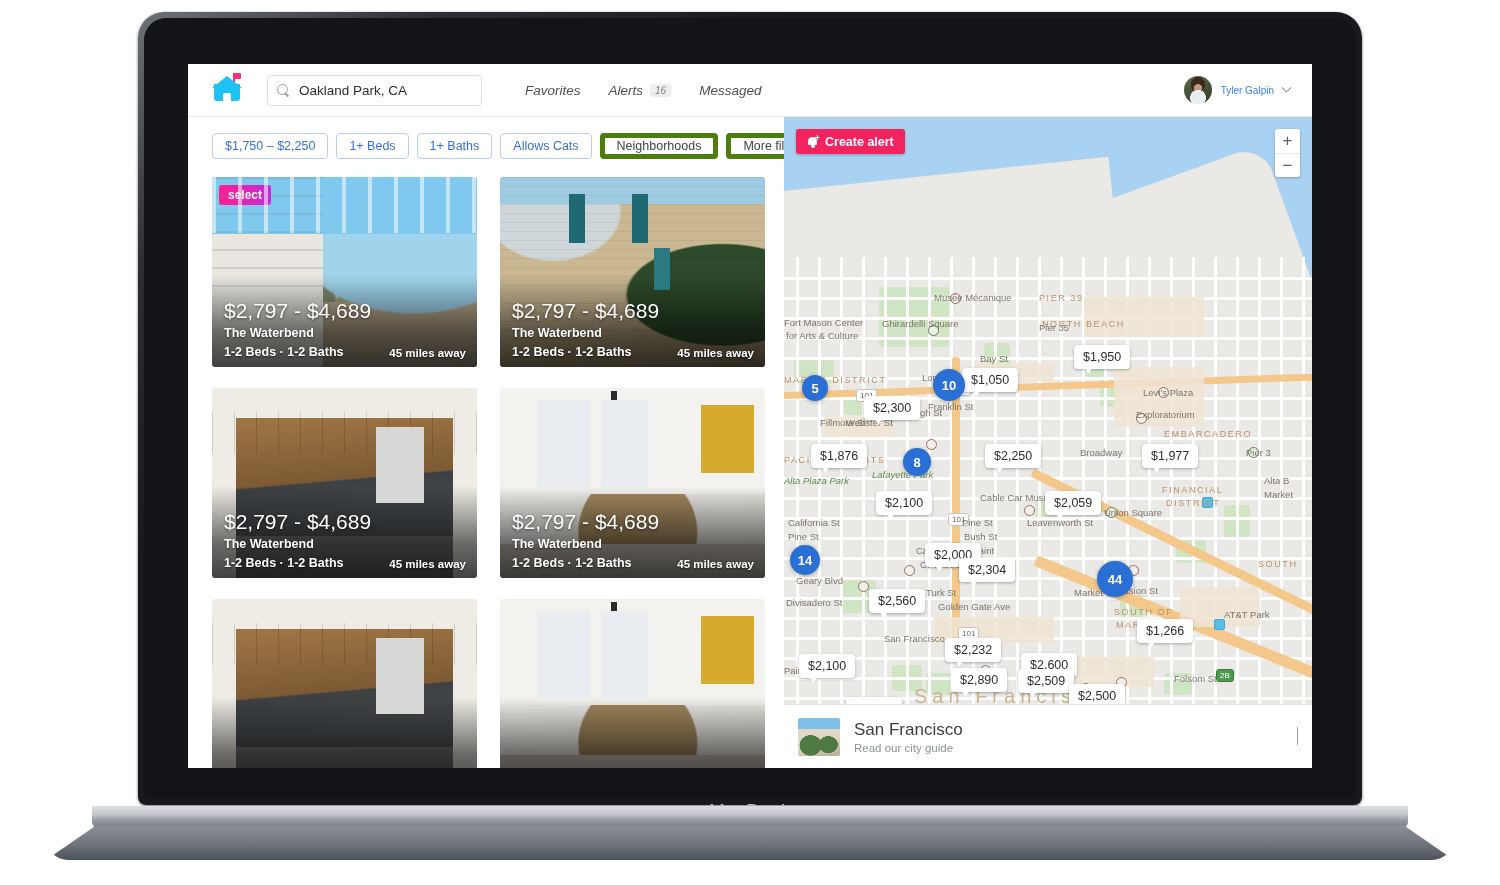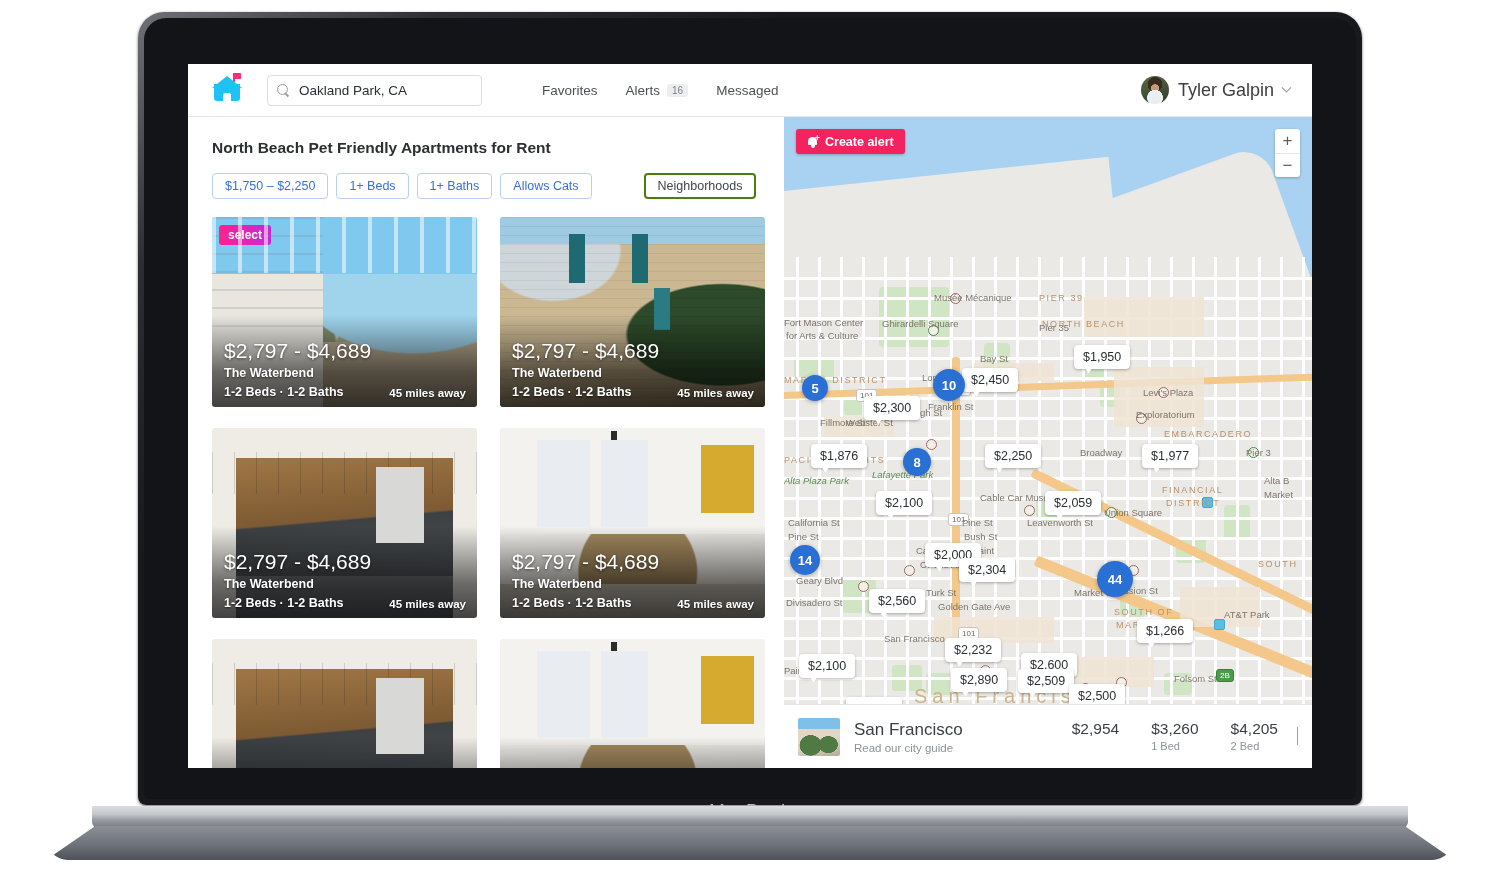--- a/index.html
+++ b/index.html
@@ -74,52 +74,52 @@
   #search-box {
     margin-left: 22px; width: 215px; height: 31px;
     border: 1px solid #dcdee1; border-radius: 4px;
     display: flex; align-items: center; background: #fff;
   }
   #search-icon { margin-left: 9px; width: 13px; height: 13px; position: relative; flex: 0 0 auto; }
   #search-icon::before { content:""; position:absolute; left:0; top:0; width:9px; height:9px; border:1.6px solid #9aa0a6; border-radius:50%; }
   #search-icon::after { content:""; position:absolute; left:8px; top:8px; width:5px; height:1.6px; background:#9aa0a6; transform: rotate(45deg); transform-origin: left center; }
   #search-input-value { margin-left: 9px; font-size: 13.5px; color: #2b2f33; }
 
-  #header-nav { display: flex; align-items: flex-end; margin-left: 60px; gap: 28px; }
+  #header-nav { display: flex; align-items: flex-end; margin-left: 43px; gap: 28px; font-style: italic; }
   .nav-link { font-size: 13.5px; color: #4c5156; display: flex; align-items: center; gap: 7px; cursor: pointer; }
   #alerts-badge {
     font-size: 10px; color: #7b8187; background: #eceef0;
     border-radius: 3px; padding: 2px 5px 1px; line-height: 1;
   }
 
   #user-menu { position: absolute; right: 22px; display: flex; align-items: center; gap: 9px; cursor: pointer; }
   #user-avatar {
     width: 28px; height: 28px; border-radius: 50%;
     background:
       radial-gradient(circle at 50% 78%, #e9eef2 0 30%, transparent 31%),
       radial-gradient(circle at 50% 44%, #c49a7a 0 19%, transparent 20%),
       radial-gradient(circle at 50% 30%, #3b2a1e 0 30%, transparent 31%),
       linear-gradient(160deg, #5c6b4a, #2f3a26);
   }
-  #user-name { font-size: 18px; color: #404040; }
+  #user-name { font-size: 10px; color: #3b82f6; }
   .chev-down { width: 7px; height: 7px; border-right: 1.4px solid #8b9197; border-bottom: 1.4px solid #8b9197; transform: rotate(45deg) translate(-2px,-2px); }
 
   
   #listings-panel {
     position: absolute; left: 0; top: 53px; width: 596px; height: 651px;
     background: #fff; overflow: hidden;
   }
   #page-title { margin: 22px 0 0 24px; font-size: 15.5px; color: #2b2f33; font-weight: 600; }
   #filter-bar { display: flex; gap: 8px; margin: 16px 0 0 24px; }
   .filter-pill {
     height: 26px; padding: 0 12px; border-radius: 4px; background: #fff;
     font-size: 12.5px; display: flex; align-items: center; cursor: pointer; white-space: nowrap;
   }
   .filter-pill.active { border: 1px solid #b9cdf5; color: #3b6fd4; }
-  .filter-pill.plain { border: 2px solid #4d7c0f; color: #3f4549; margin-left: 44px; }
+  .filter-pill.plain { border: 5px solid #4d7c0f; color: #3f4549; }
 
   #listing-grid {
     display: grid; grid-template-columns: 265px 265px; gap: 21px 23px;
     margin: 18px 0 0 24px;
   }
   .listing-card {
     position: relative; width: 265px; height: 190px; border-radius: 3px;
     overflow: hidden; cursor: pointer; background: #ccc;
   }
   .card-overlay {
@@ -345,21 +345,20 @@
       </div>
 
       <div id="user-menu">
         <div id="user-avatar"></div>
         <span id="user-name">Tyler Galpin</span>
         <span class="chev-down"></span>
       </div>
     </div>
 
     <div id="listings-panel">
-      <div id="page-title">North Beach Pet Friendly Apartments for Rent</div>
       <div id="filter-bar">
           <div class="filter-pill active">$1,750 – $2,250</div>
           <div class="filter-pill active">1+ Beds</div>
           <div class="filter-pill active">1+ Baths</div>
           <div class="filter-pill active">Allows Cats</div>
           <div class="filter-pill plain">Neighborhoods</div>
           <div class="filter-pill plain">More filters</div>
         </div>
       <div id="listing-grid">
           <div class="listing-card photo-courtyard">
@@ -554,21 +553,21 @@
             <div class="map-label district" style="left: 332px; top: 503px;">MARKET</div>
             <div class="map-label" style="left: 440px; top: 492px;">AT&amp;T Park</div>
             <div class="map-label" style="left: 100px; top: 516px;">San Francisco</div>
             <div class="map-label" style="left: 0px; top: 548px;">Painted Ladies</div>
             <div class="map-label" style="left: 2px; top: 480px;">Divisadero St</div>
             <div class="map-label" style="left: 390px; top: 556px;">Folsom St</div>
             <div class="map-label big-city" style="left: 130px; top: 568px;">San Francisco</div>
           </div>
         <div id="map-pins">
             <div class="price-pin" style="left: 290px; top: 228px;">$1,950</div>
-            <div class="price-pin" style="left: 178px; top: 251px;">$2,450</div>
+            <div class="price-pin" style="left: 178px; top: 251px;">$1,050</div>
             <div class="price-pin" style="left: 80px; top: 279px;">$2,300</div>
             <div class="price-pin" style="left: 27px; top: 327px;">$1,876</div>
             <div class="price-pin" style="left: 201px; top: 327px;">$2,250</div>
             <div class="price-pin" style="left: 358px; top: 327px;">$1,977</div>
             <div class="price-pin" style="left: 92px; top: 374px;">$2,100</div>
             <div class="price-pin" style="left: 261px; top: 374px;">$2,059</div>
             <div class="price-pin" style="left: 141px; top: 426px;">$2,000</div>
             <div class="price-pin" style="left: 175px; top: 441px;">$2,304</div>
             <div class="price-pin" style="left: 85px; top: 472px;">$2,560</div>
             <div class="price-pin" style="left: 353px; top: 502px;">$1,266</div>
@@ -602,34 +601,20 @@
         <div class="zoom-btn">+</div>
         <div class="zoom-btn">−</div>
       </div>
 
       <div id="city-summary-bar">
         <div id="city-thumb"></div>
         <div id="city-info">
           <div id="city-name">San Francisco</div>
           <div id="city-guide-link">Read our city guide</div>
         </div>
-        <div id="city-stats">
-            <div class="city-stat">
-              <div class="stat-value">$2,954</div>
-              <div class="stat-label"></div>
-            </div>
-            <div class="city-stat">
-              <div class="stat-value">$3,260</div>
-              <div class="stat-label">1 Bed</div>
-            </div>
-            <div class="city-stat">
-              <div class="stat-value">$4,205</div>
-              <div class="stat-label">2 Bed</div>
-            </div>
-          </div>
         <div id="collapse-summary-btn">
           <span class="chev-up"></span>
         </div>
       </div>
     </div>
 
   </div>
 </div>
 
 </body></html>

